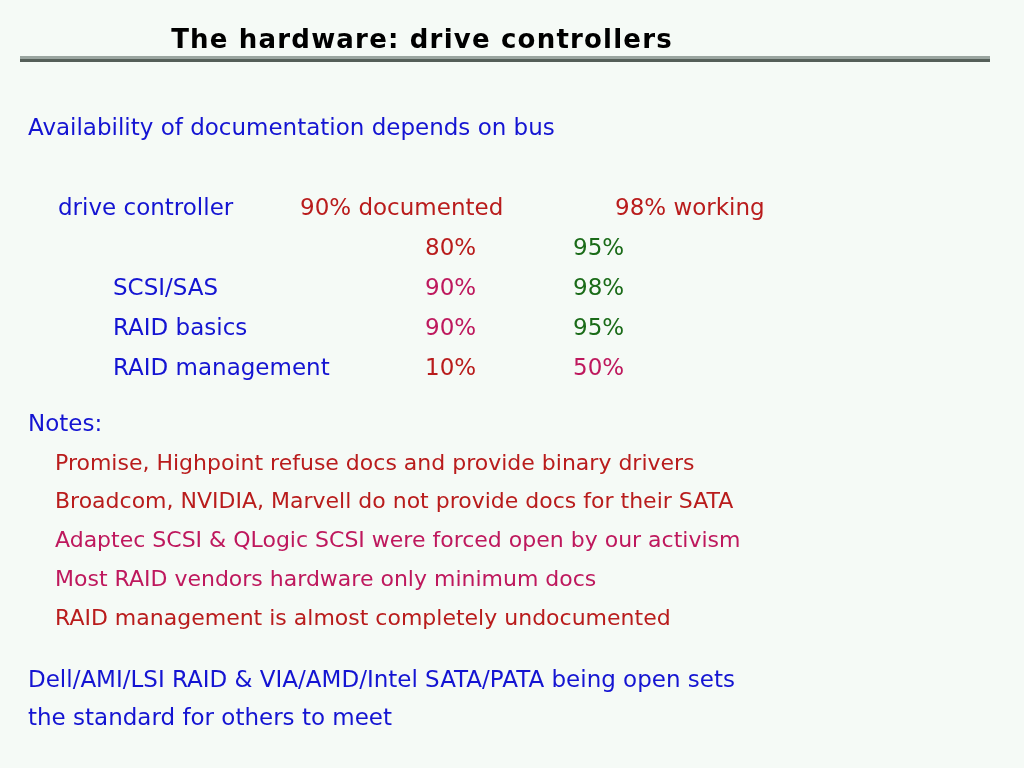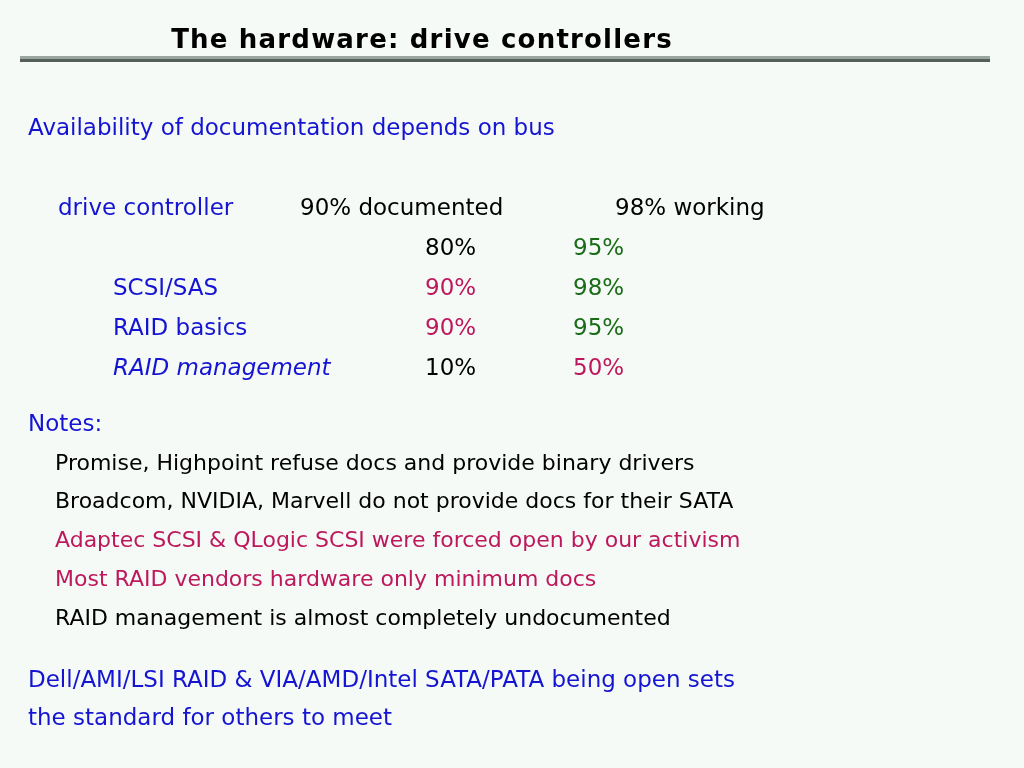--- a/index.html
+++ b/index.html
@@ -51,21 +51,21 @@
 
   
   .txt {
     position: absolute;
     font-family: "DejaVu Sans", sans-serif;
     font-size: 23px;
     white-space: nowrap;
     line-height: 1;
   }
   .blue   { color: #1414d2; }
-  .red    { color: #000000; }
+  .red    { color: #b91c1c; }
   .orange { color: #be185d; }
   .green  { color: #1a6b18; }
 
   
   .intro {
     left: 28px;
     top: 116px;
     font-size: 23px;
     text-align: center;
   }
@@ -105,21 +105,21 @@
   <div class="txt green row-c2" style="top:236px;">95%</div>
 
   <div class="txt blue row-label" style="top:276px;">SCSI/SAS</div>
   <div class="txt orange row-c1" style="top:276px;">90%</div>
   <div class="txt green row-c2" style="top:276px;">98%</div>
 
   <div class="txt blue row-label" style="top:316px;">RAID basics</div>
   <div class="txt orange row-c1" style="top:316px;">90%</div>
   <div class="txt green row-c2" style="top:316px;">95%</div>
 
-  <div class="txt blue row-label" style="top:356px;font-style:italic;">RAID management</div>
+  <div class="txt blue row-label" style="top:356px;">RAID management</div>
   <div class="txt red row-c1" style="top:356px;">10%</div>
   <div class="txt orange row-c2" style="top:356px;">50%</div>
 
   <div class="txt blue notes-title">Notes:</div>
 
   <div class="txt red note-item" style="top:452px;">Promise, Highpoint refuse docs and provide binary drivers</div>
   <div class="txt red note-item" style="top:490px;">Broadcom, NVIDIA, Marvell do not provide docs for their SATA</div>
   <div class="txt orange note-item" style="top:529px;">Adaptec SCSI &amp; QLogic SCSI were forced open by our activism</div>
   <div class="txt orange note-item" style="top:568px;">Most RAID vendors hardware only minimum docs</div>
   <div class="txt red note-item" style="top:607px;">RAID management is almost completely undocumented</div>

